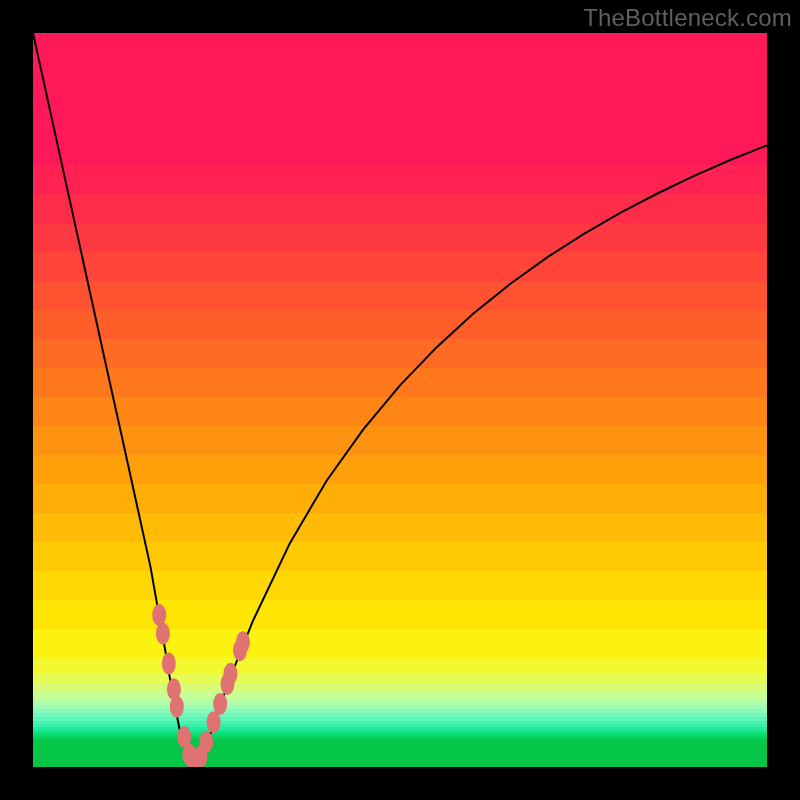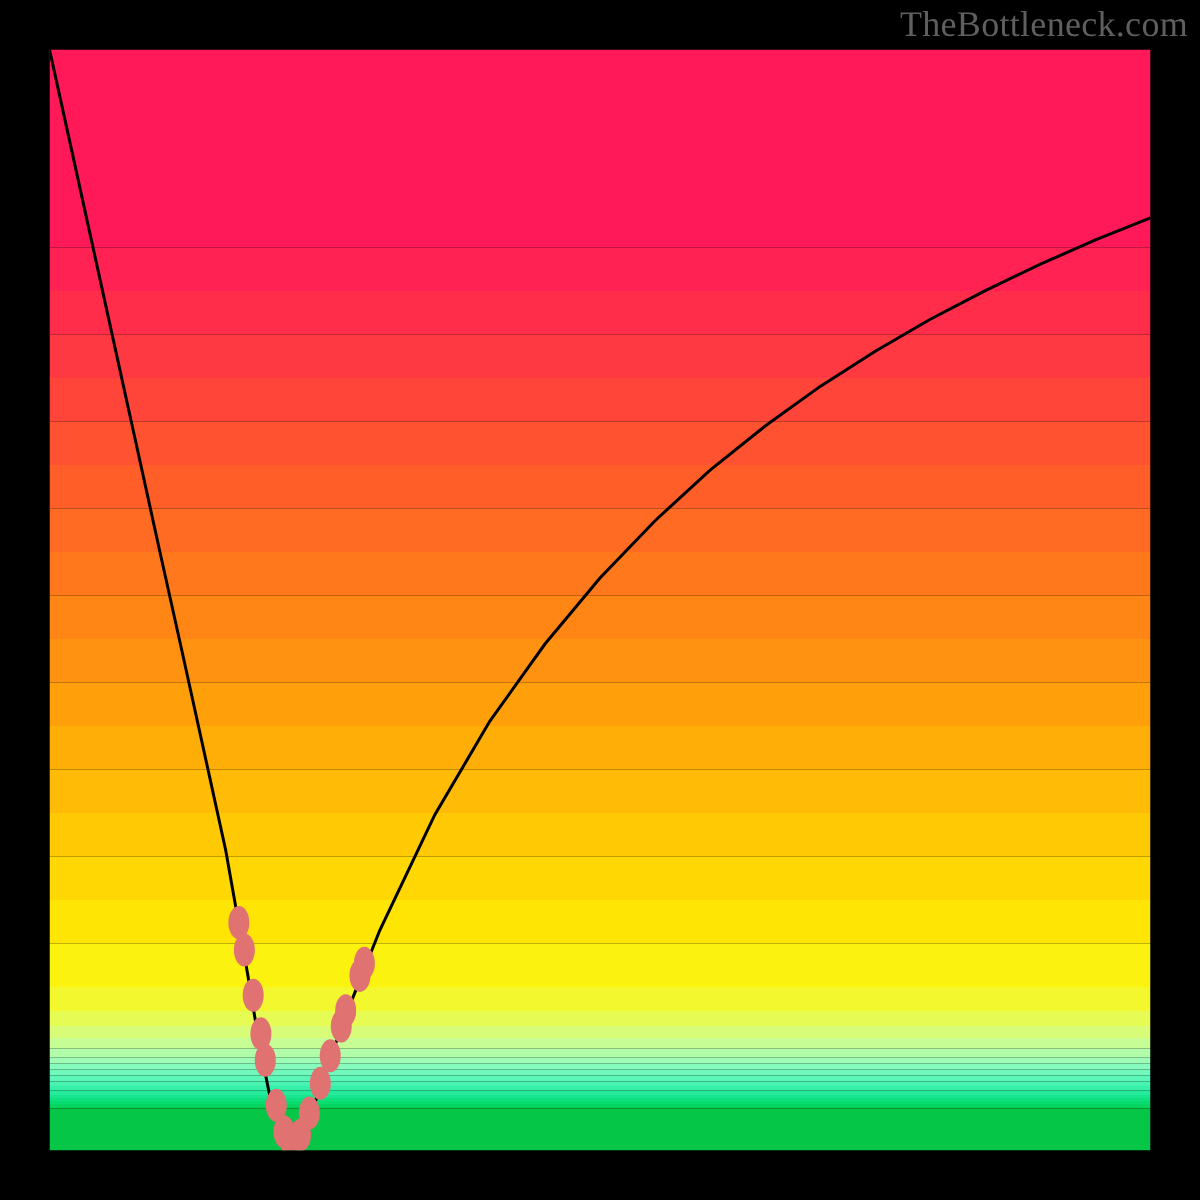--- a/index.html
+++ b/index.html
@@ -11,21 +11,20 @@
     background: #000;
     font-family: Arial, Helvetica, sans-serif;
   }
   .frame {
     position: absolute;
     left: 0;
     top: 0;
     width: 800px;
     height: 716px;
     background: #000;
-    font-family: Liberation Serif, serif;
   }
   .plot-area {
     position: absolute;
     left: 33px;
     top: 33px;
     width: 734px;
     height: 734px;
     overflow: hidden;
     box-sizing: border-box;
   }

